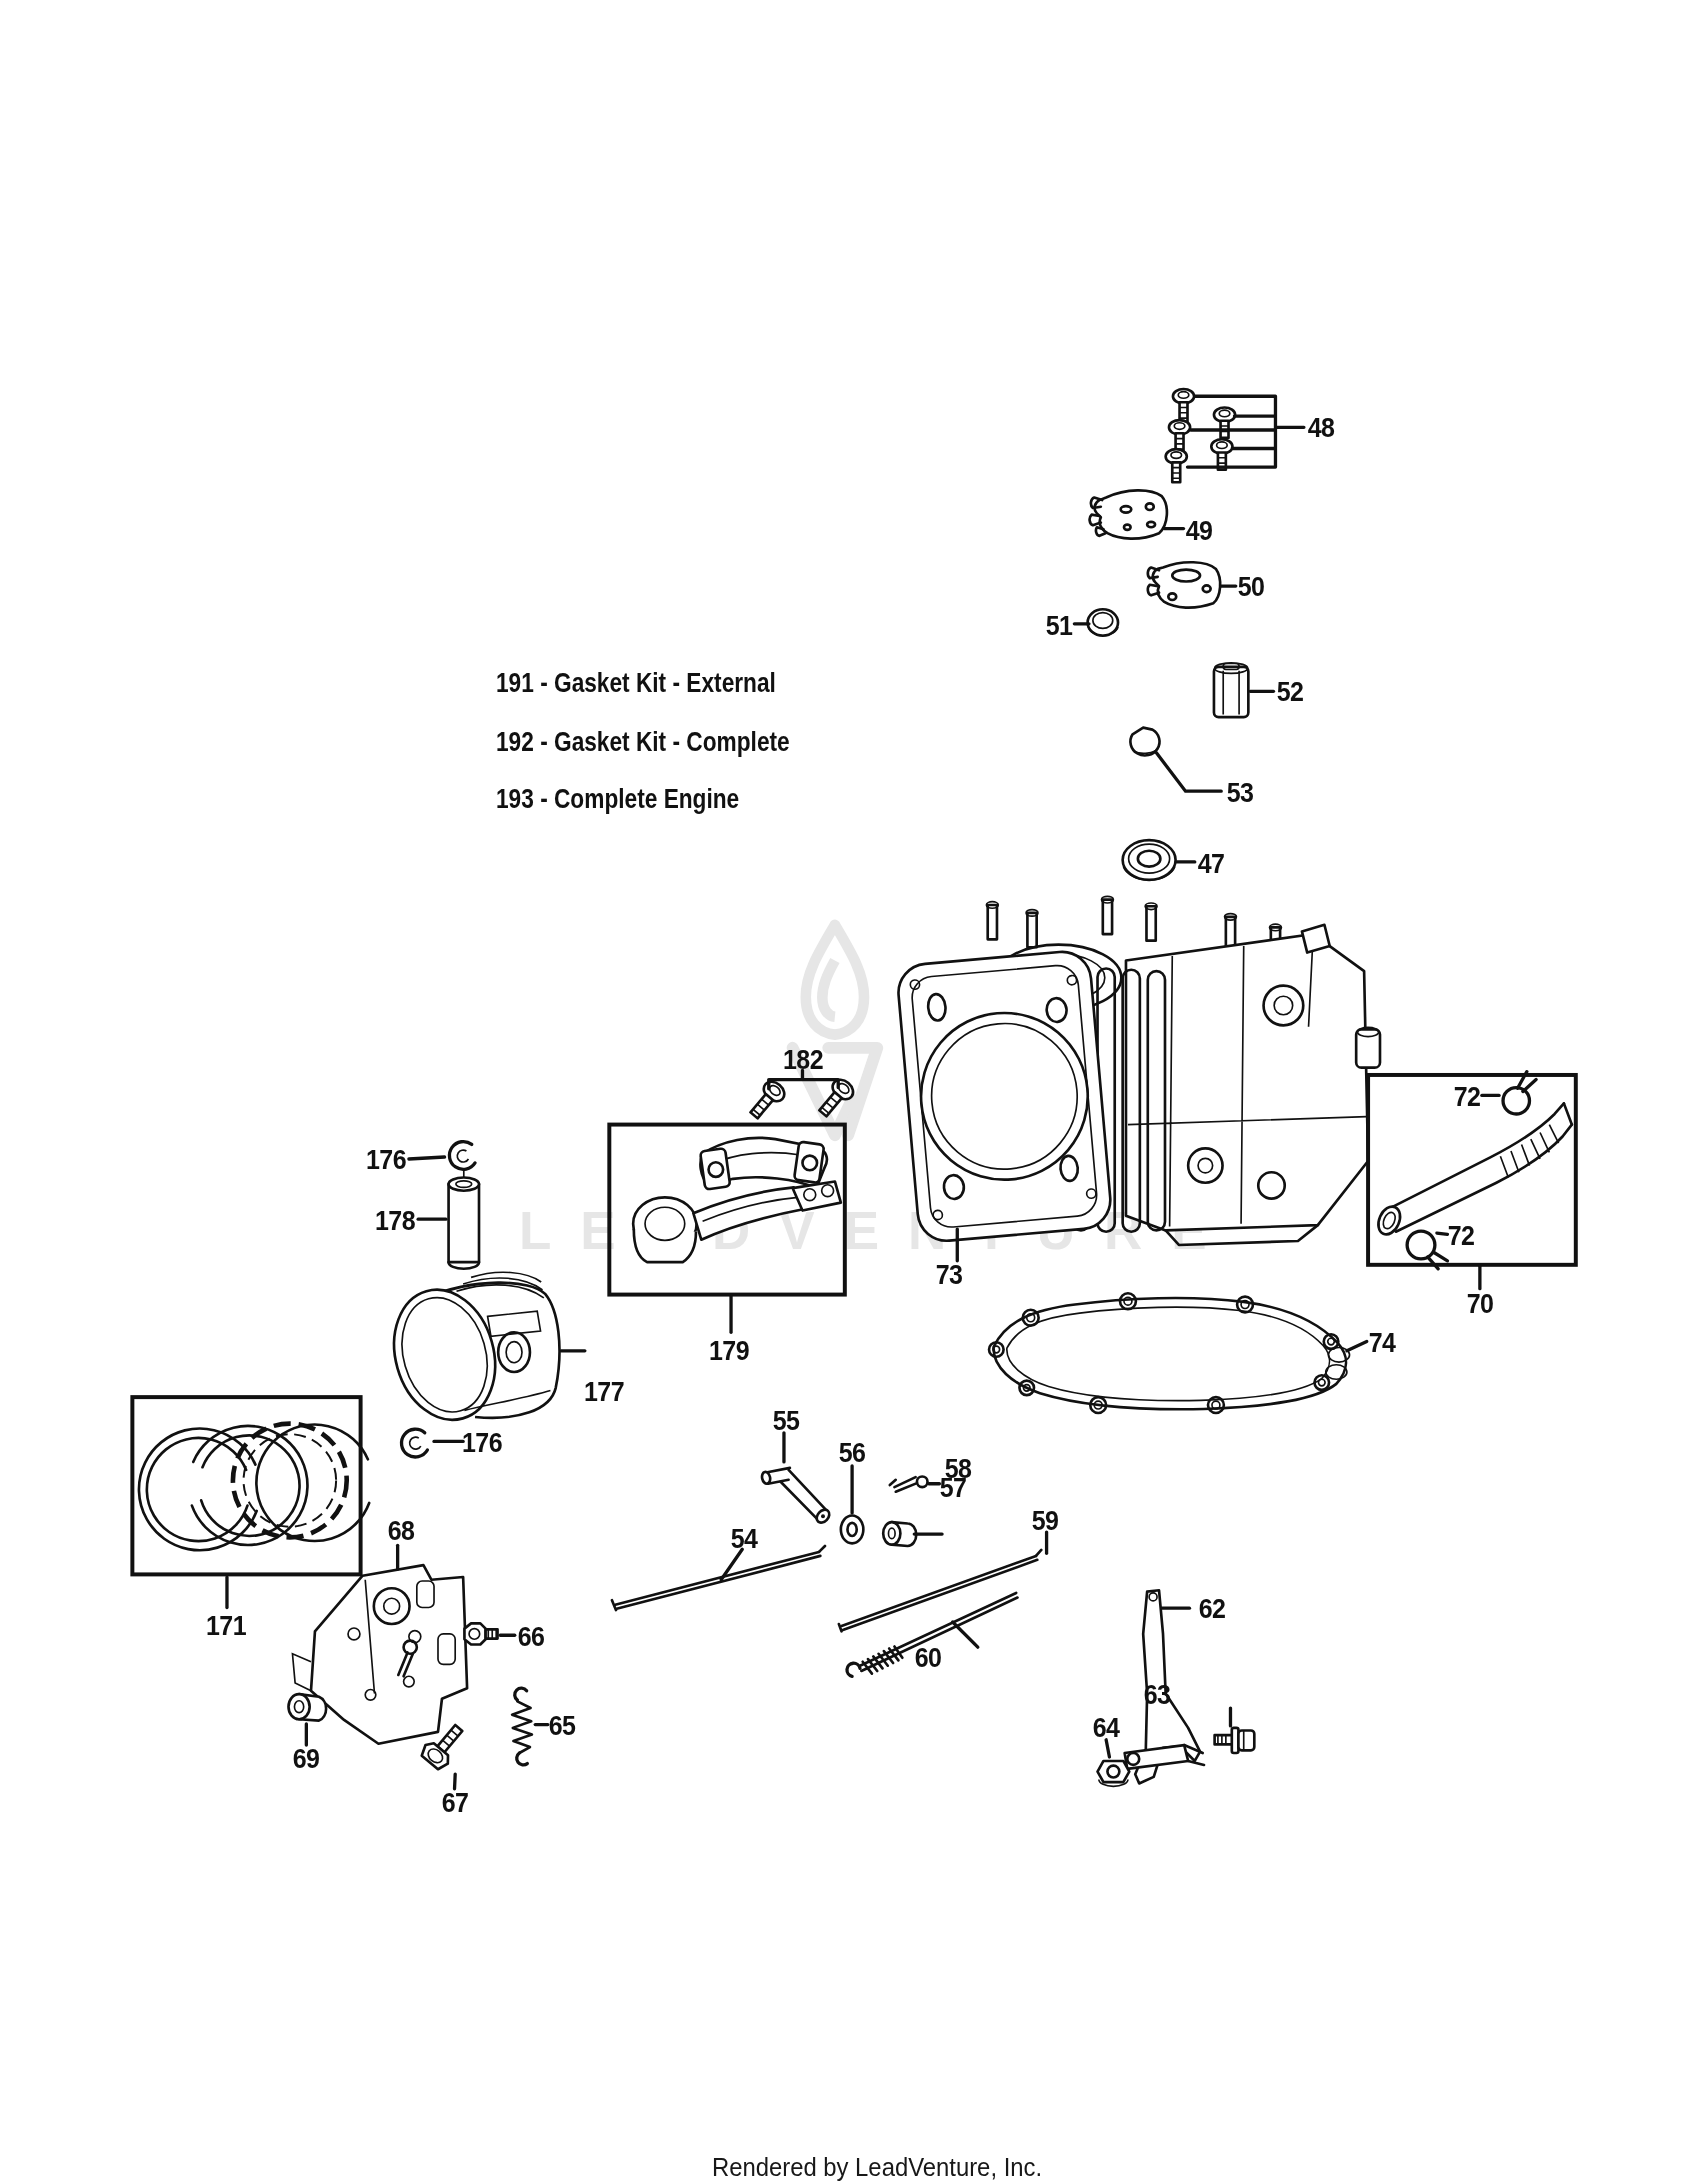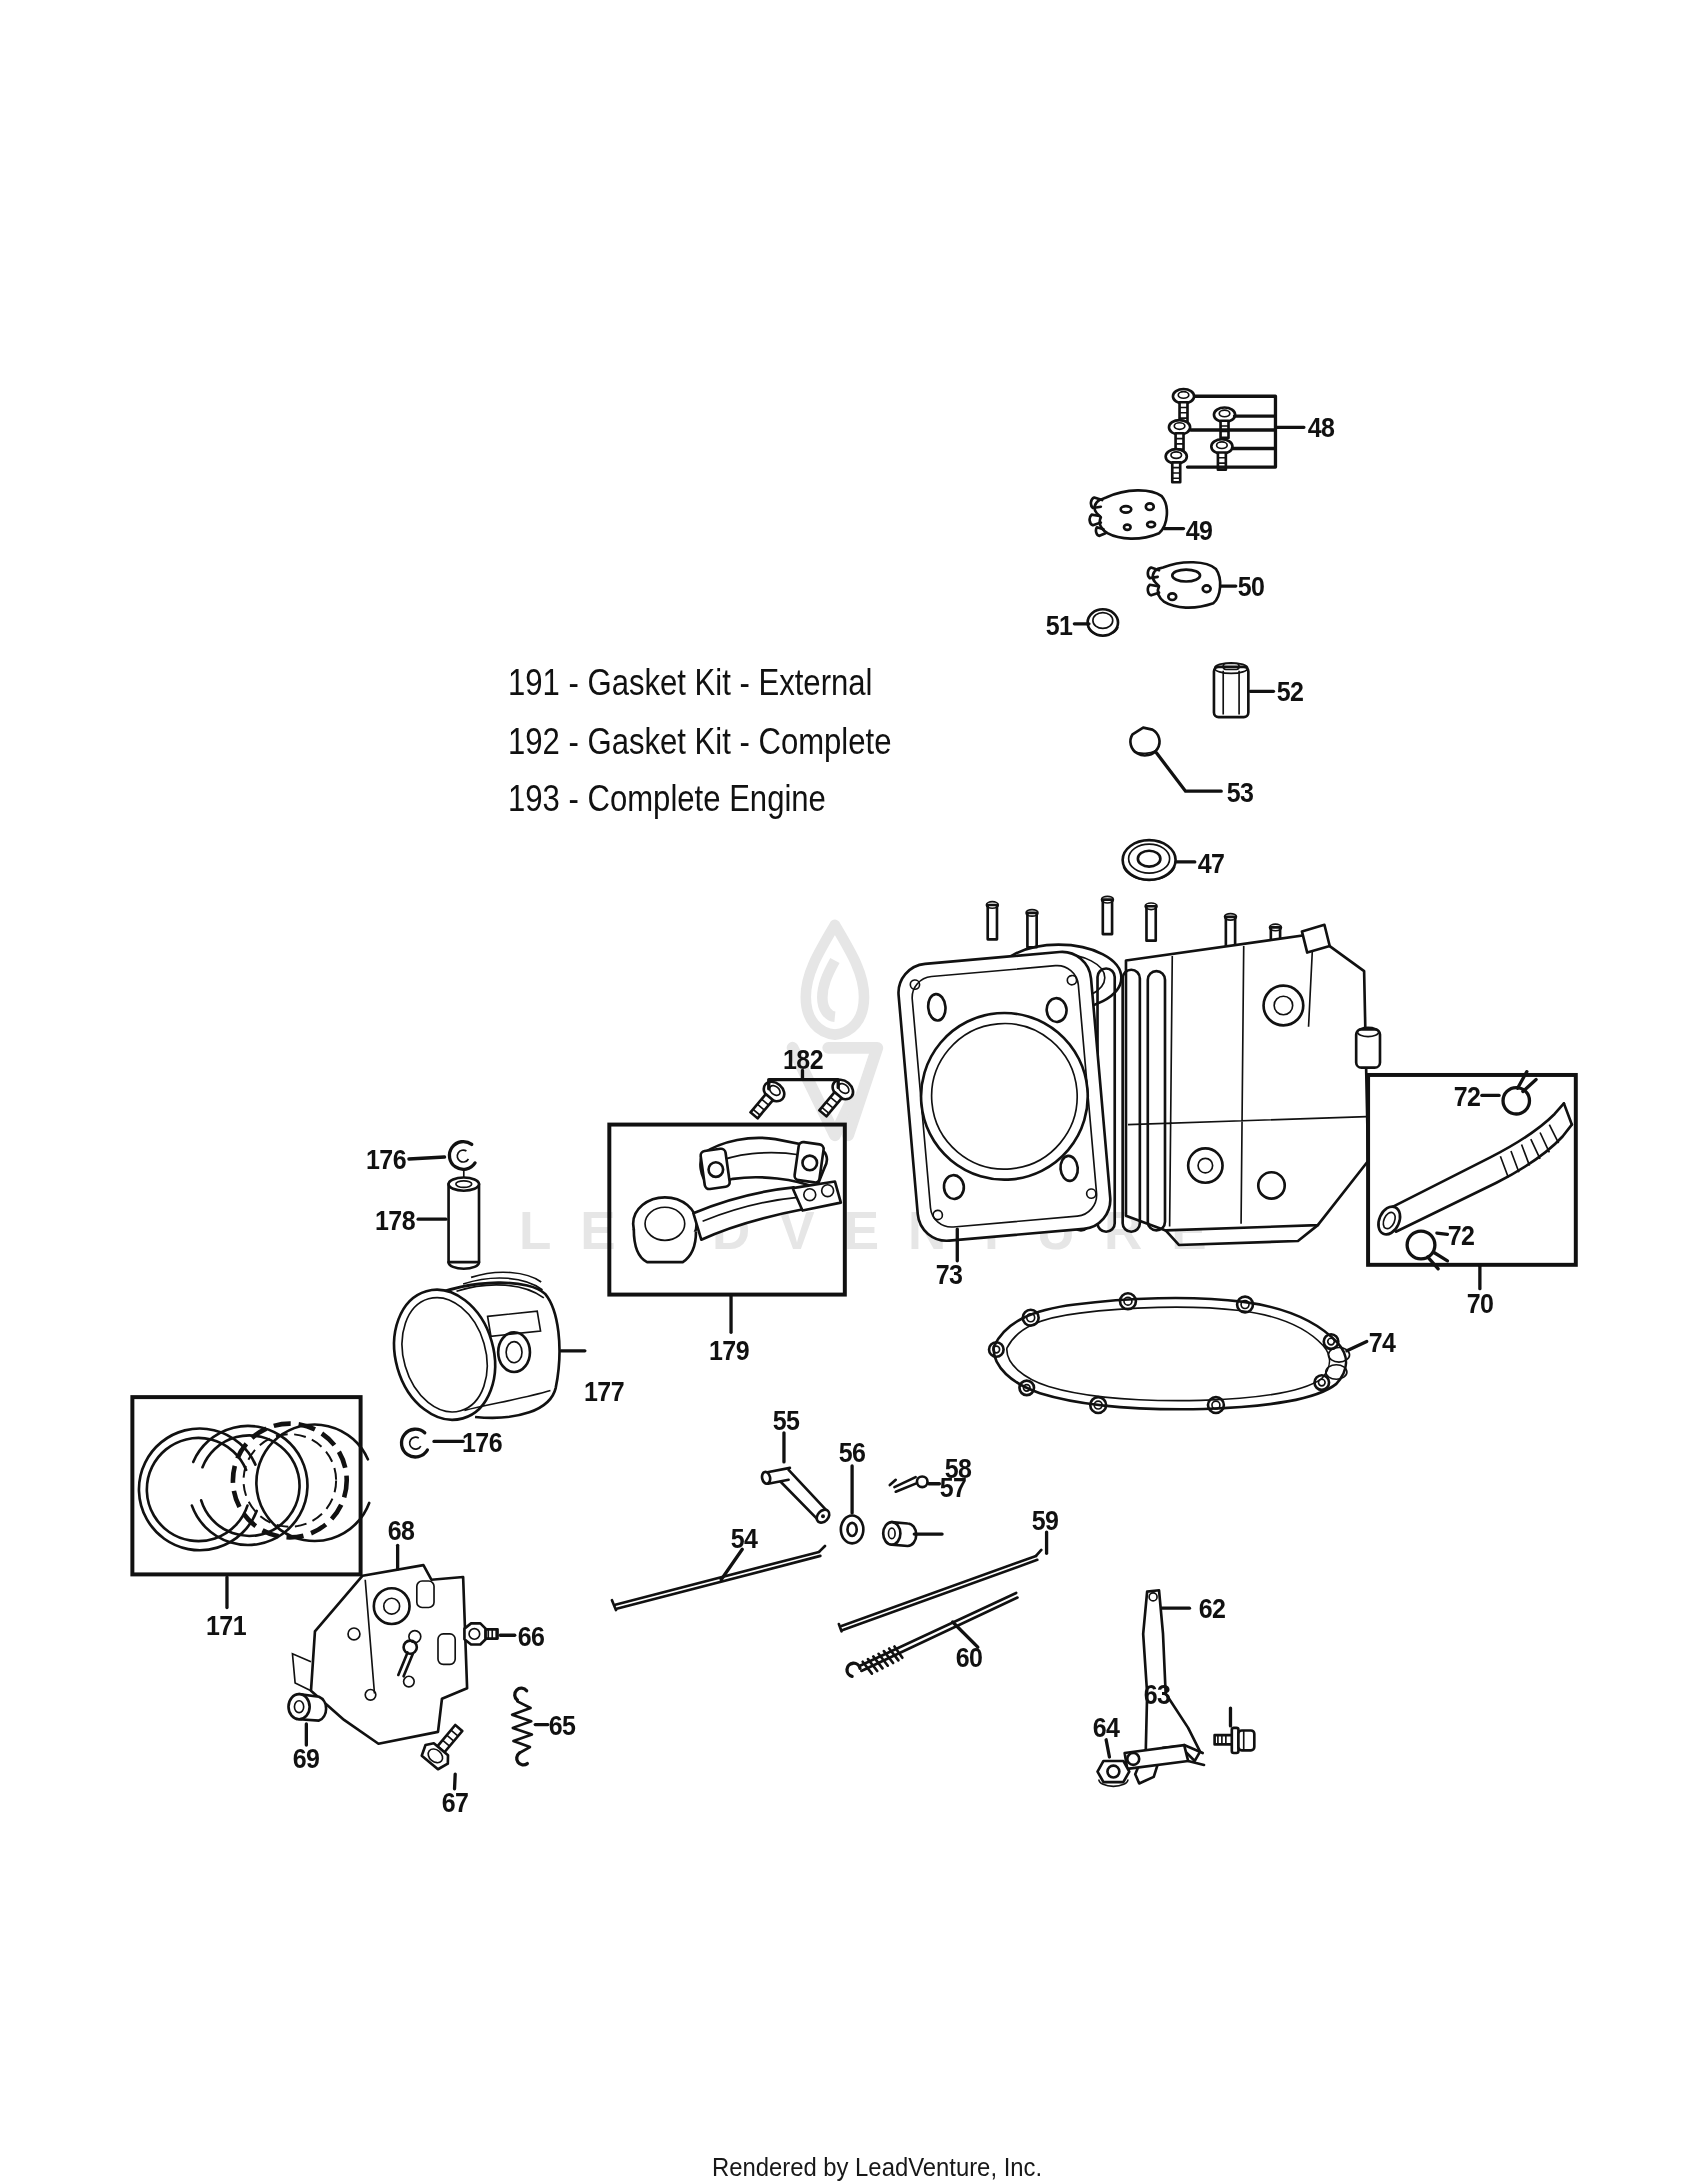--- a/index.html
+++ b/index.html
@@ -8,21 +8,21 @@
     --paper:#ffffff;
   }
   *{margin:0;padding:0;box-sizing:border-box;}
   html,body{width:1687px;height:2183px;background:var(--paper);}
   body{position:relative;overflow:hidden;font-family:"Liberation Sans",sans-serif;}
   #wm-layer{position:absolute;left:0;top:0;width:1687px;height:2183px;z-index:0;}
   #art-layer{position:absolute;left:0;top:0;width:1687px;height:2183px;z-index:1;}
   #callout-layer,#text-layer{position:absolute;left:0;top:0;width:1687px;height:2183px;z-index:2;pointer-events:none;}
   .callout{position:absolute;transform:translate(-50%,-50%);font-weight:bold;font-size:28.4px;color:var(--ink);white-space:nowrap;}
   .callout .cnum{display:inline-block;transform:scaleX(.88);letter-spacing:-0.7px;}
-  .kit-note{position:absolute;left:508px;font-weight:normal;font-size:37px;color:var(--ink);white-space:nowrap;transform:translateY(-50%);}
+  .kit-note{position:absolute;left:496px;font-weight:bold;font-size:27px;color:var(--ink);white-space:nowrap;transform:translateY(-50%);}
   .kit-note .ntext{display:inline-block;transform:scaleX(.84);transform-origin:left center;letter-spacing:0px;}
   #watermark-text{position:absolute;left:519px;top:1204px;font-size:53px;line-height:1;font-weight:bold;letter-spacing:29px;color:var(--watermark);white-space:nowrap;}
   #footer-credit{position:absolute;left:877px;top:2159px;transform:translate(-50%,-50%);font-size:26.5px;color:#181818;white-space:nowrap;margin-top:8px;}
   #footer-credit .ftext{display:inline-block;transform:scaleX(.9);}
   svg .ln{fill:none;stroke:currentColor;stroke-width:4;stroke-linecap:round;stroke-linejoin:round;}
   svg .ld{fill:none;stroke:currentColor;stroke-width:5;stroke-linecap:round;}
   svg .bx{fill:none;stroke:currentColor;stroke-width:6;}
   svg .wh{fill:#ffffff;stroke:currentColor;stroke-width:4;stroke-linejoin:round;}
   svg .th{fill:none;stroke:currentColor;stroke-width:2.5;}
 </style>
@@ -462,18 +462,18 @@
     <div class="callout" style="left: 531px; top: 1636px;"><span class="cnum">66</span></div>
     <div class="callout" style="left: 306px; top: 1758px;"><span class="cnum">69</span></div>
     <div class="callout" style="left: 455px; top: 1802px;"><span class="cnum">67</span></div>
     <div class="callout" style="left: 562px; top: 1725px;"><span class="cnum">65</span></div>
     <div class="callout" style="left: 744px; top: 1538px;"><span class="cnum">54</span></div>
     <div class="callout" style="left: 786px; top: 1420px;"><span class="cnum">55</span></div>
     <div class="callout" style="left: 852px; top: 1452px;"><span class="cnum">56</span></div>
     <div class="callout" style="left: 953px; top: 1487px;"><span class="cnum">57</span></div>
     <div class="callout" style="left: 958px; top: 1468px;"><span class="cnum">58</span></div>
     <div class="callout" style="left: 1045px; top: 1520px;"><span class="cnum">59</span></div>
-    <div class="callout" style="left: 969px; top: 1657px;"><span class="cnum">60</span></div>
+    <div class="callout" style="left: 928px; top: 1657px;"><span class="cnum">60</span></div>
     <div class="callout" style="left: 1212px; top: 1608px;"><span class="cnum">62</span></div>
     <div class="callout" style="left: 1157px; top: 1694px;"><span class="cnum">63</span></div>
     <div class="callout" style="left: 1106px; top: 1727px;"><span class="cnum">64</span></div>
   </div>
 
 
 </body></html>

